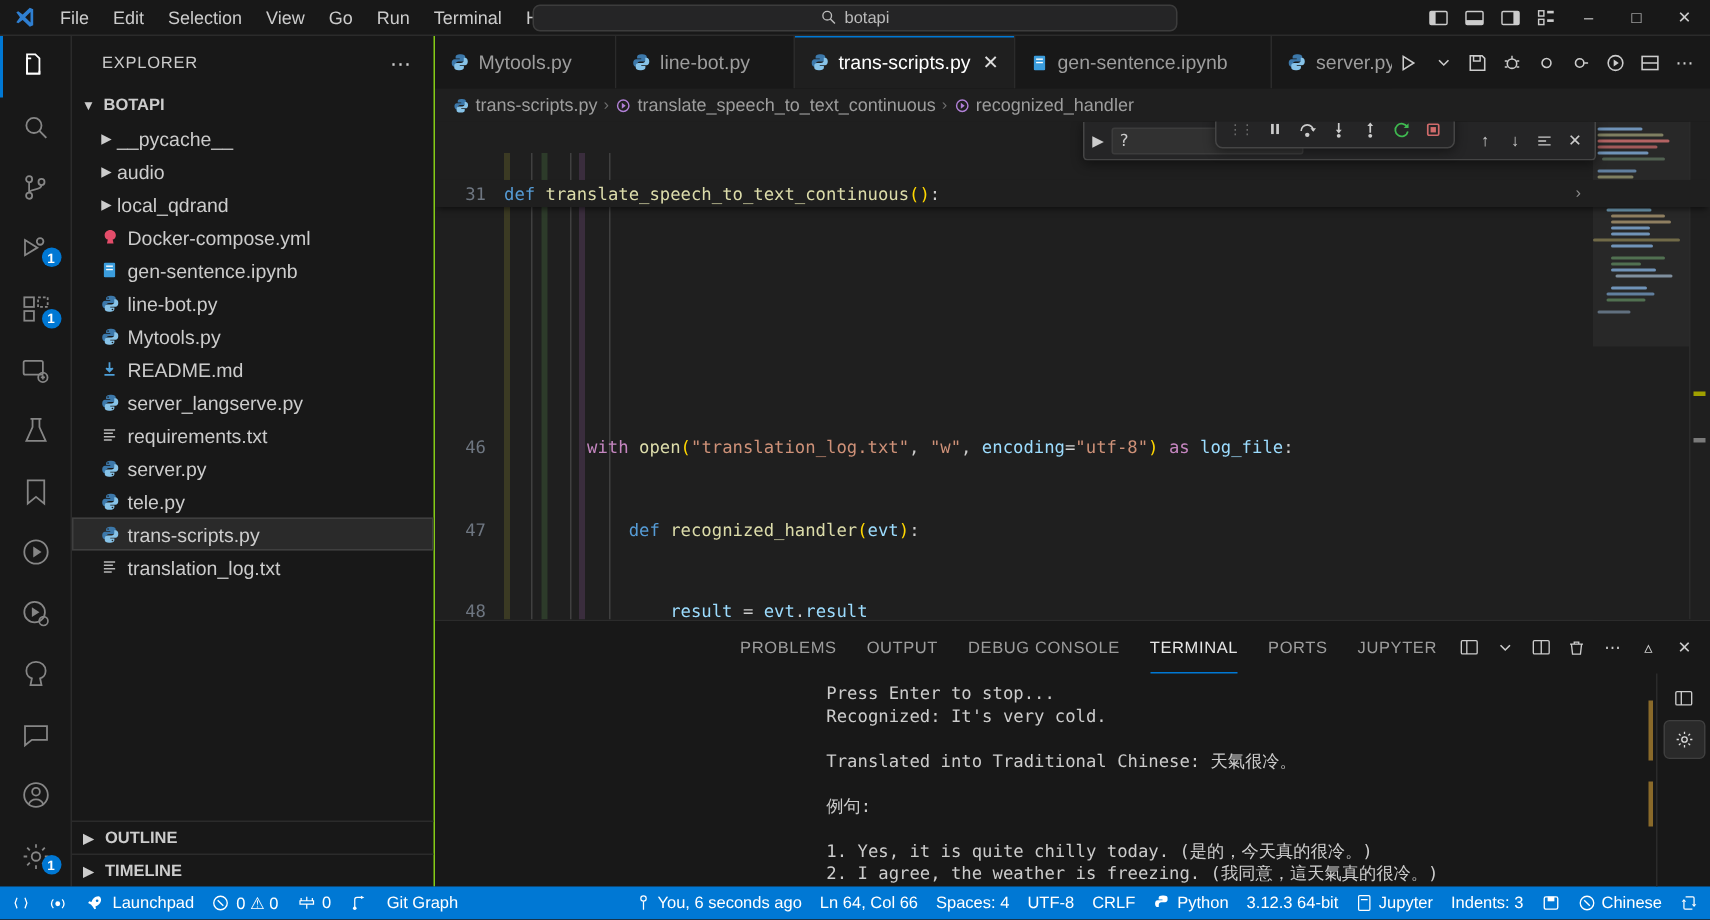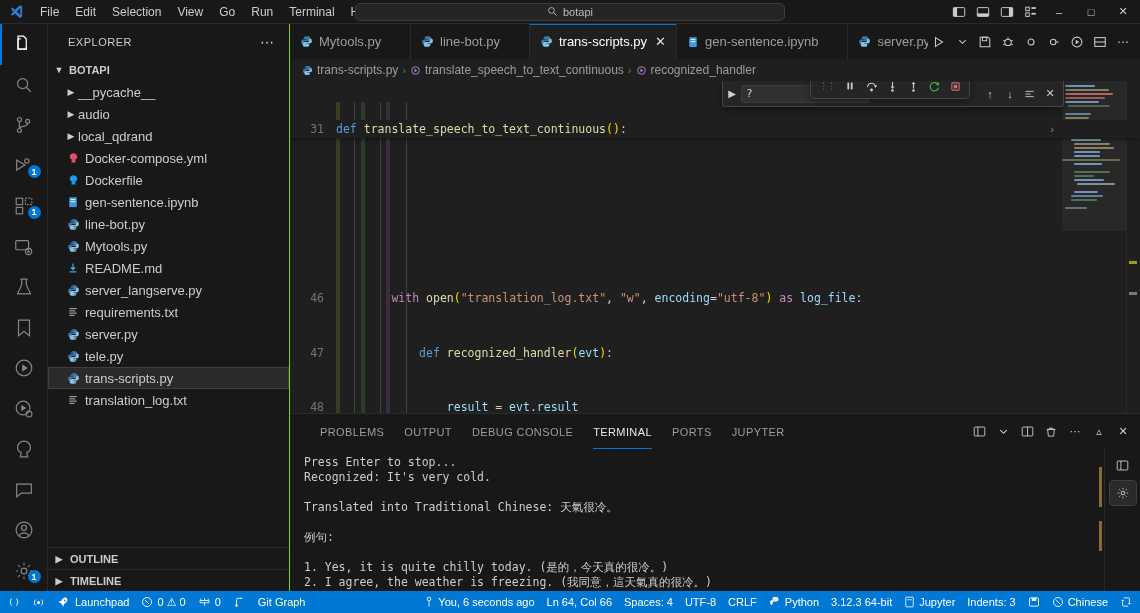--- a/index.html
+++ b/index.html
@@ -170,21 +170,21 @@
   .dbtn { width:20px; height:20px; display:flex; align-items:center; justify-content:center; border-radius:4px; }
 
   
   .minimap { width:64px; flex:0 0 64px; position:relative; background:#1f1f1f; overflow:hidden; }
   .mm-line { position:absolute; height:2px; border-radius:1px; }
   .mm-slider { position:absolute; left:0; right:0; background:rgba(255,255,255,.045); }
   .decor-col { width:14px; flex:0 0 14px; background:#1f1f1f; position:relative; border-left:1px solid #2b2b2b;}
   .ovr-mark { position:absolute; right:3px; width:8px; height:3px; }
 
   
-  .panel { height:178px; flex:0 0 178px; background:#181818; border-top:1px solid #2b2b2b; display:flex; flex-direction:column; }
+  .panel { height:178px; flex:0 0 178px; background:#181818; border-top:1px solid #2b2b2b; display:flex; flex-direction:column;align-items:flex-end; }
   .panel-tabs { height:35px; display:flex; align-items:center; padding-left:20px; gap:0; flex:0 0 35px;}
   .ptab {
     font-size:11px; letter-spacing:.4px; text-transform:uppercase; color:#9d9d9d;
     padding:0 10px; height:35px; display:flex; align-items:center; position:relative; cursor:pointer;
   }
   .ptab.active { color:#e7e7e7; }
   .ptab.active::after { content:""; position:absolute; left:10px; right:10px; bottom:0; height:1px; background:#0078d4; }
   .panel-right { margin-left:auto; display:flex; align-items:center; gap:2px; padding-right:6px; color:#cccccc; font-size:11px;}
   .pr-btn { height:22px; min-width:22px; padding:0 3px; display:flex; align-items:center; justify-content:center; gap:4px; border-radius:4px; }
 
@@ -391,28 +391,20 @@
           <span class="twist">▶</span>
           <span>local_qdrand</span>
         </div>
         <div class="trow" style="padding-left:16px">
           <span class="ficon">
               <svg width="13" height="13" viewBox="0 0 16 16">
                 <path fill="#e44d6a" d="M8 1.6c-2.6 0-4.6 2-4.6 4.3 0 2 1.3 3.3 2.6 3.6l-.7 3.3h5.4l-.7-3.3c1.3-.3 2.6-1.6 2.6-3.6C12.6 3.6 10.6 1.6 8 1.6z"></path>
               </svg>
             </span>
           <span>Docker-compose.yml</span>
-        </div>
-        <div class="trow" style="padding-left:16px">
-          <span class="ficon">
-              <svg width="13" height="13" viewBox="0 0 16 16">
-                <path fill="#2496ed" d="M8 1.6c-2.6 0-4.6 2-4.6 4.3 0 2 1.3 3.3 2.6 3.6l-.7 3.3h5.4l-.7-3.3c1.3-.3 2.6-1.6 2.6-3.6C12.6 3.6 10.6 1.6 8 1.6z"></path>
-              </svg>
-            </span>
-          <span>Dockerfile</span>
         </div>
         <div class="trow" style="padding-left:16px">
           <span class="ficon">
               <svg width="12" height="12" viewBox="0 0 16 16">
                 <rect x="3" y="1.5" width="10" height="13" rx="1" fill="#3b9ddd"></rect>
                 <rect x="5" y="4" width="6" height="1.2" fill="#fff"></rect>
                 <rect x="5" y="7" width="6" height="1.2" fill="#fff"></rect>
               </svg>
             </span>
           <span>gen-sentence.ipynb</span>

